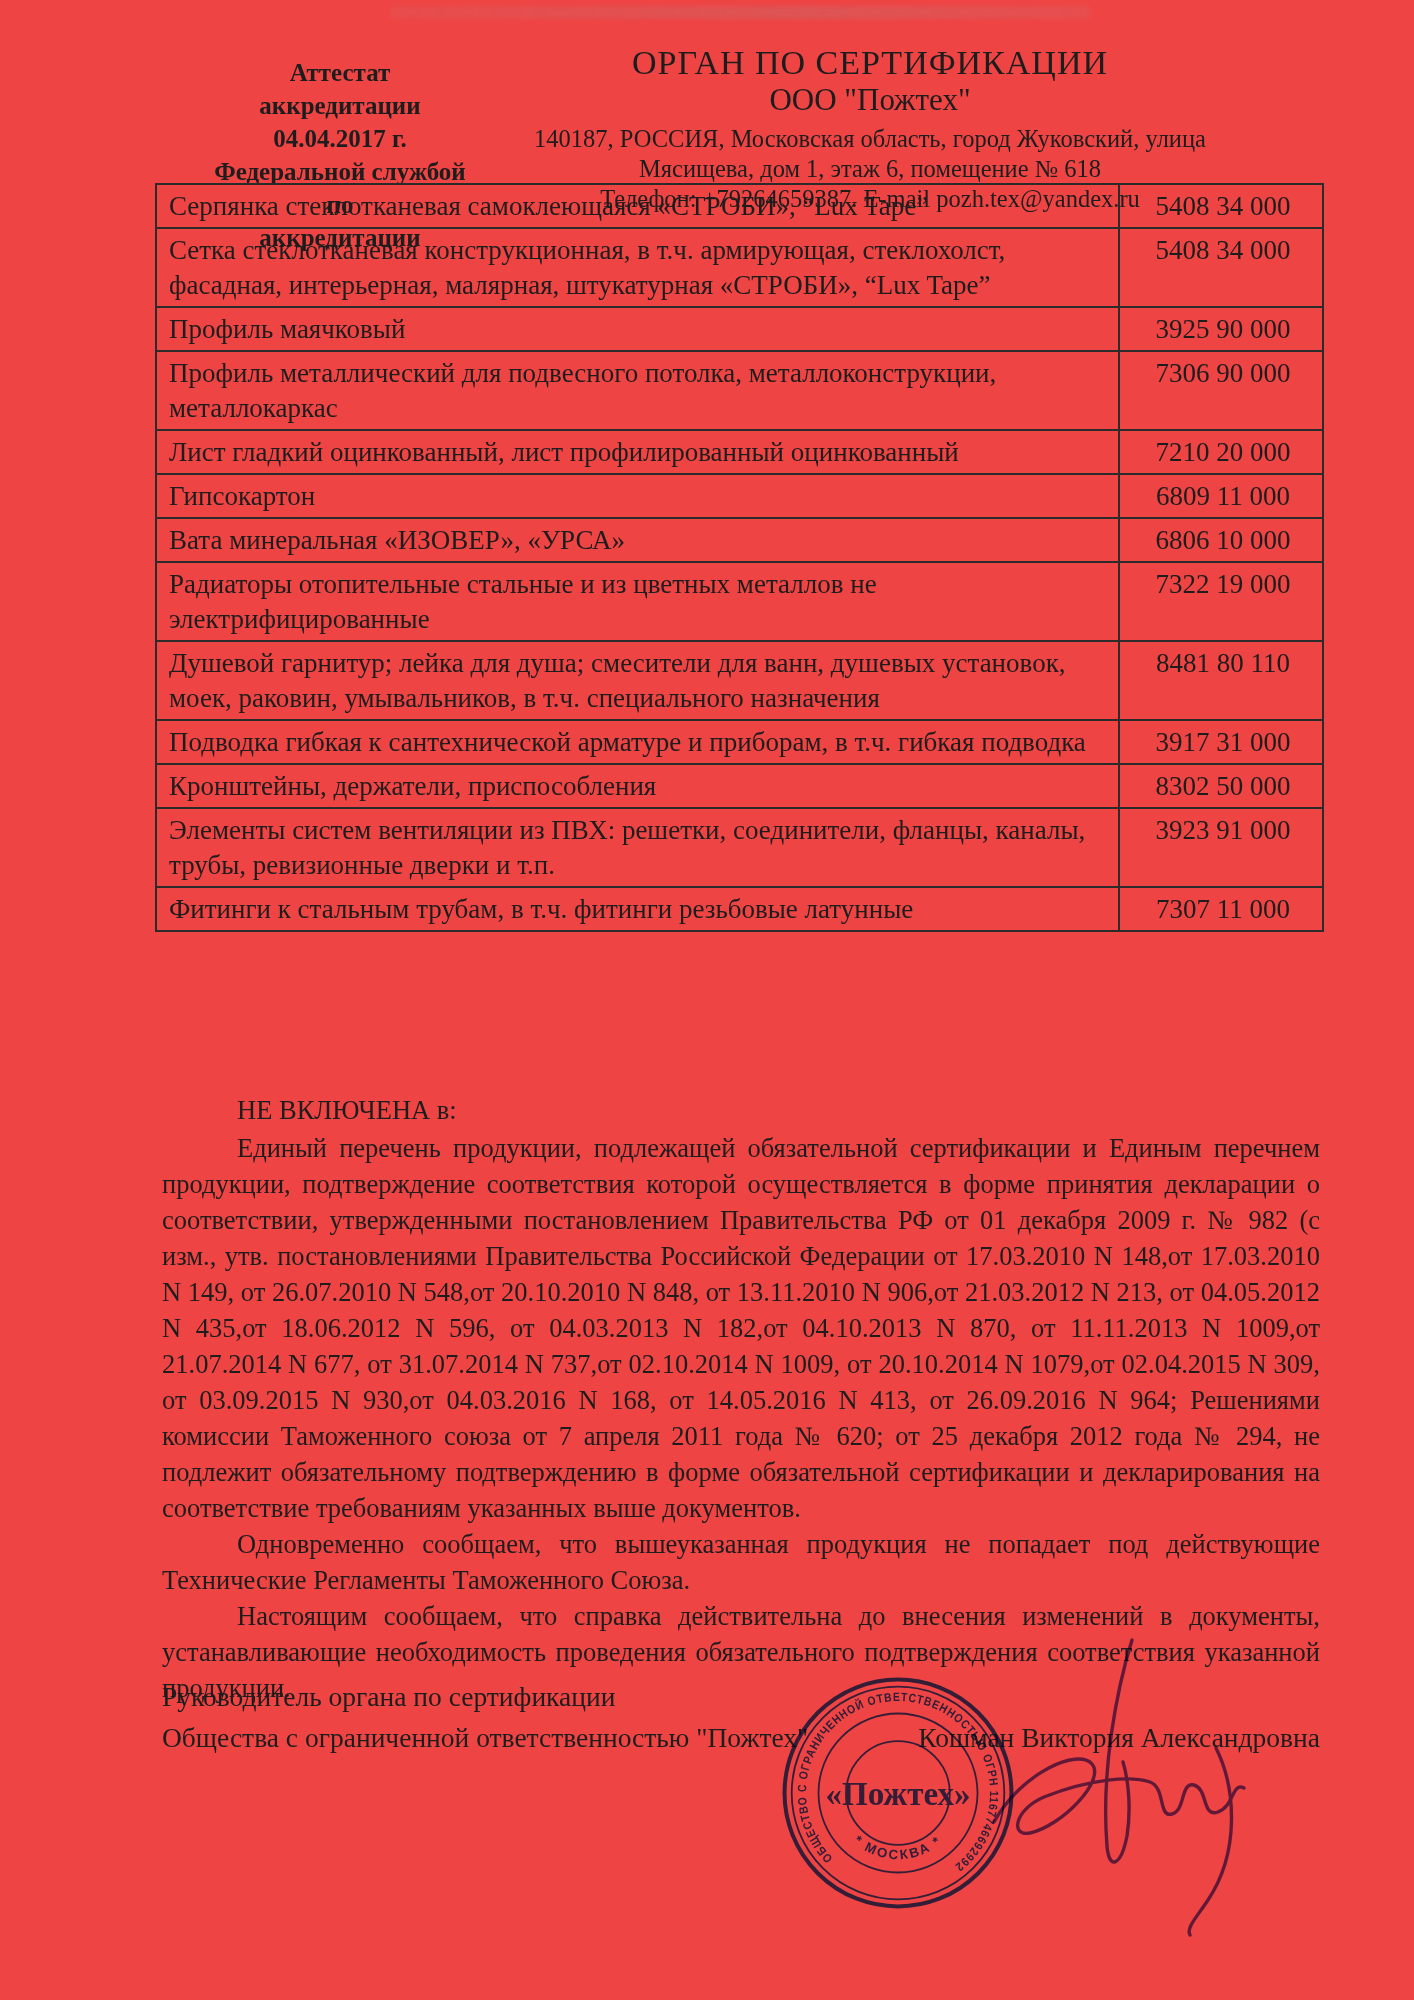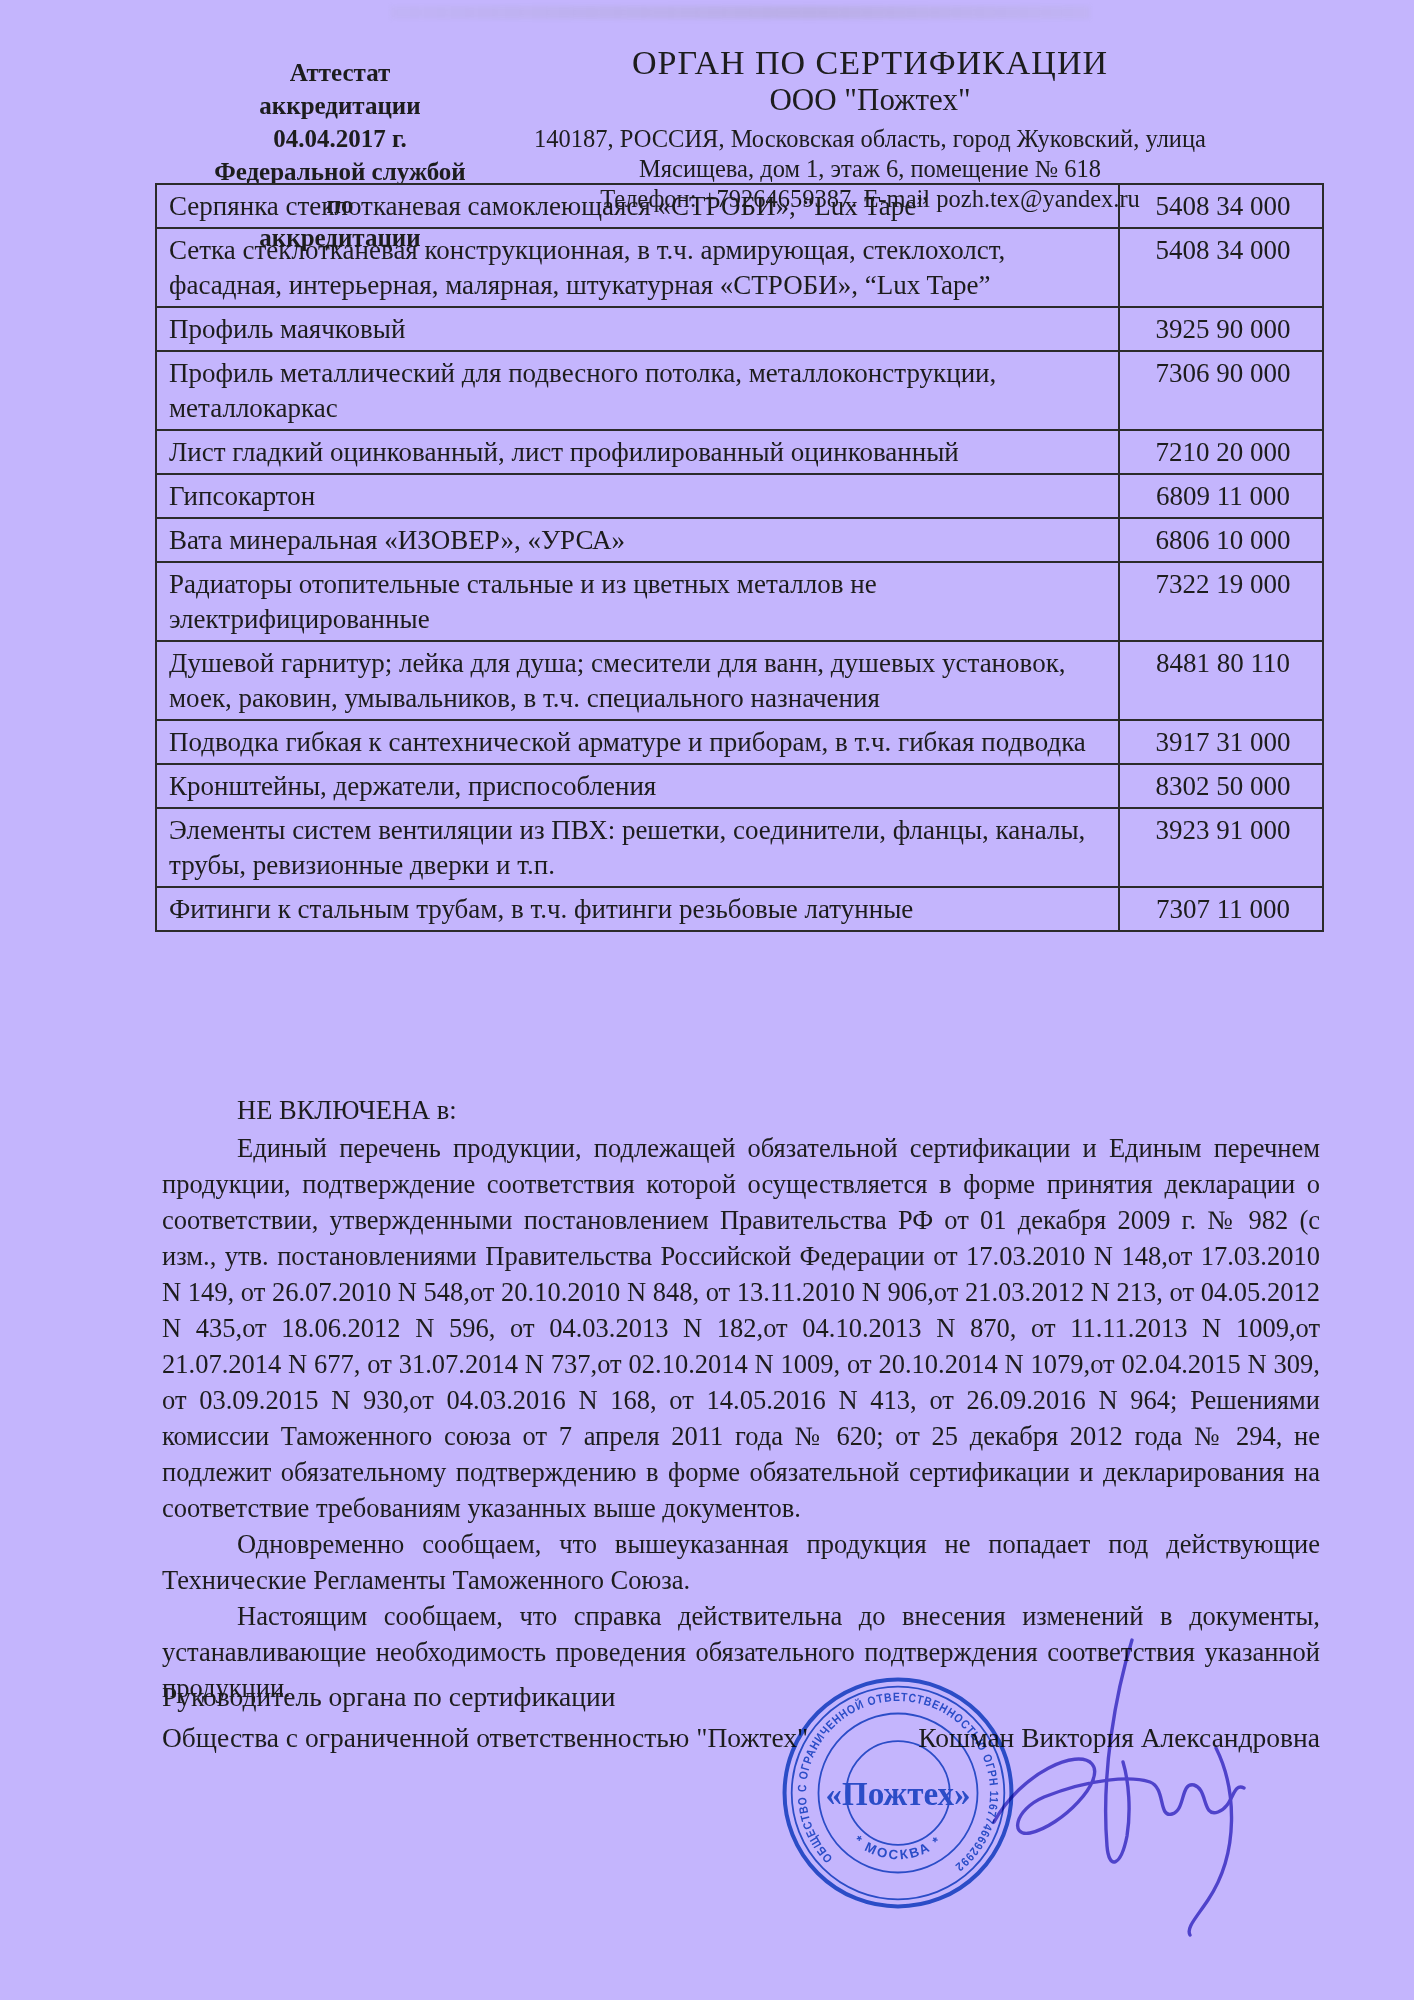--- a/index.html
+++ b/index.html
@@ -2,21 +2,21 @@
 <html><head>
 <meta charset="utf-8">
 <style>
   * { box-sizing: border-box; }
   html,body { margin:0; padding:0; background:#e8e8e8; }
   .page {
     position: relative;
     width: 1414px;
     height: 2000px;
     margin: 0 auto;
-    background: #c4b5fd;
+    background: #ef4444;
     font-family: "Liberation Serif", serif;
     color: #1d1d1d;
     overflow: hidden;
   }
   
   .scan-noise {
     position:absolute; top:6px; left:390px; width:700px; height:13px;
     background: linear-gradient(90deg, rgba(170,170,170,.08), rgba(150,150,150,.20) 60%, rgba(170,170,170,.10));
     filter: blur(2px);
   }

